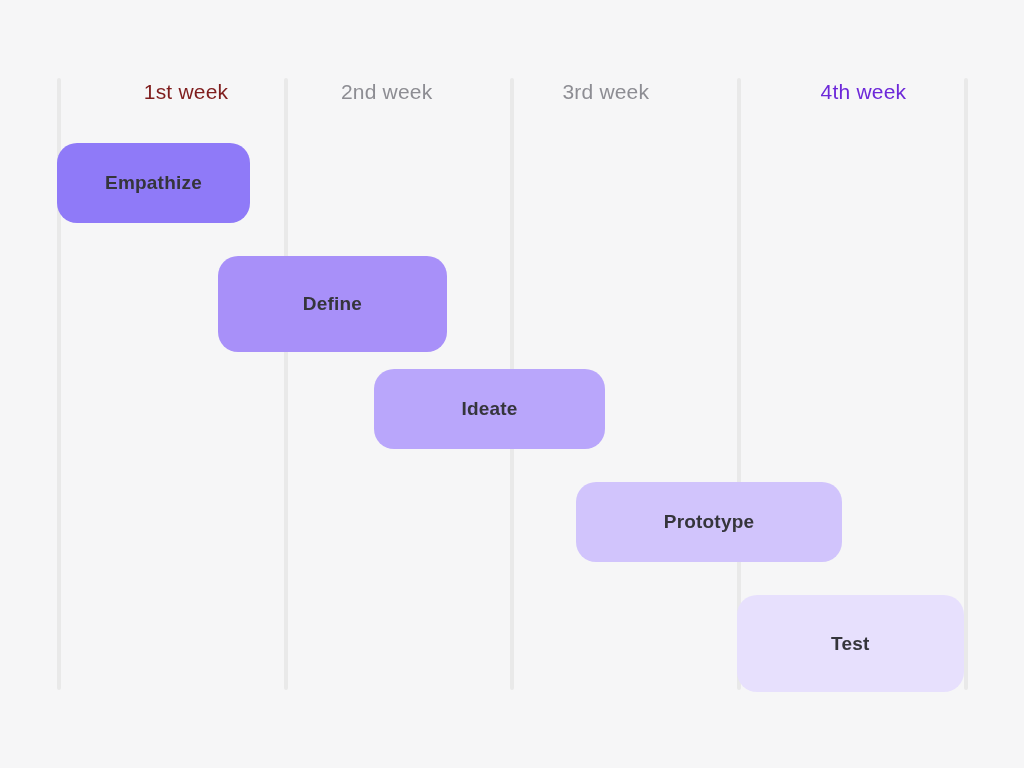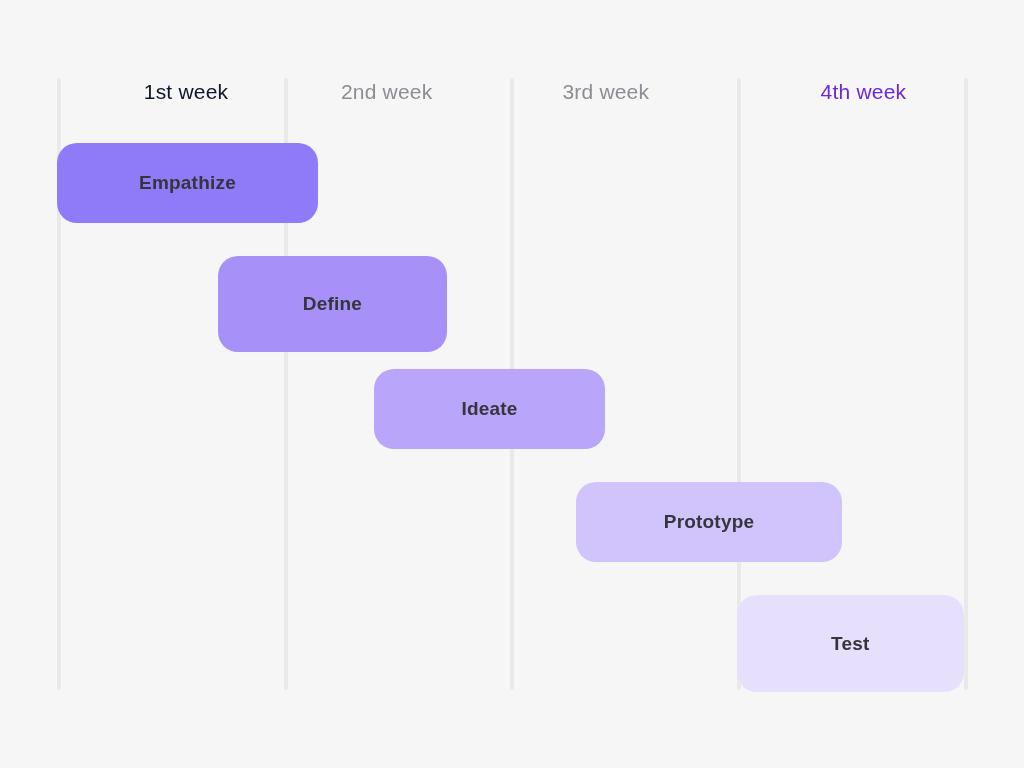--- a/index.html
+++ b/index.html
@@ -48,27 +48,27 @@
 
 <div class="canvas">
   <div id="grid-layer">
       <div class="gridline" style="left: 57px; top: 78px; height: 612px; background: rgb(233, 233, 233);"></div>
       <div class="gridline" style="left: 283.65px; top: 78px; height: 612px; background: rgb(233, 233, 233);"></div>
       <div class="gridline" style="left: 510.3px; top: 78px; height: 612px; background: rgb(233, 233, 233);"></div>
       <div class="gridline" style="left: 736.95px; top: 78px; height: 612px; background: rgb(233, 233, 233);"></div>
       <div class="gridline" style="left: 963.6px; top: 78px; height: 612px; background: rgb(233, 233, 233);"></div>
     </div>
   <div id="label-layer">
-      <div class="week-label" style="left: 57px; width: 258px; top: 80px; color: #0f172a;">1st week</div>
+      <div class="week-label" style="left: 57px; width: 258px; top: 80px; color: #7f1d1d;">1st week</div>
       <div class="week-label" style="left: 283.65px; width: 206px; top: 80px; color: rgb(141, 141, 147);">2nd week</div>
       <div class="week-label" style="left: 510.3px; width: 191px; top: 80px; color: rgb(141, 141, 147);">3rd week</div>
       <div class="week-label" style="left: 736.95px; width: 253px; top: 80px; color: #6d28d9;">4th week</div>
     </div>
   <div id="bar-layer">
-      <div class="task-bar" style="left: 57px; width: 261px; top: 143px; height: 80px; background: rgb(143, 122, 248);">
+      <div class="task-bar" style="left: 57px; width: 193px; top: 143px; height: 80px; background: rgb(143, 122, 248);">
         <span class="task-label" style="color: rgb(53, 53, 59);">Empathize</span>
       </div>
       <div class="task-bar" style="left: 217.922px; width: 228.917px; top: 256px; height: 96px; background: rgb(168, 144, 249);">
         <span class="task-label" style="color: rgb(53, 53, 59);">Define</span>
       </div>
       <div class="task-bar" style="left: 374px; width: 231.183px; top: 369px; height: 80px; background: rgb(185, 166, 251);">
         <span class="task-label" style="color: rgb(53, 53, 59);">Ideate</span>
       </div>
       <div class="task-bar" style="left: 576.029px; width: 266px; top: 482px; height: 80px; background: rgb(209, 196, 252);">
         <span class="task-label" style="color: rgb(53, 53, 59);">Prototype</span>

